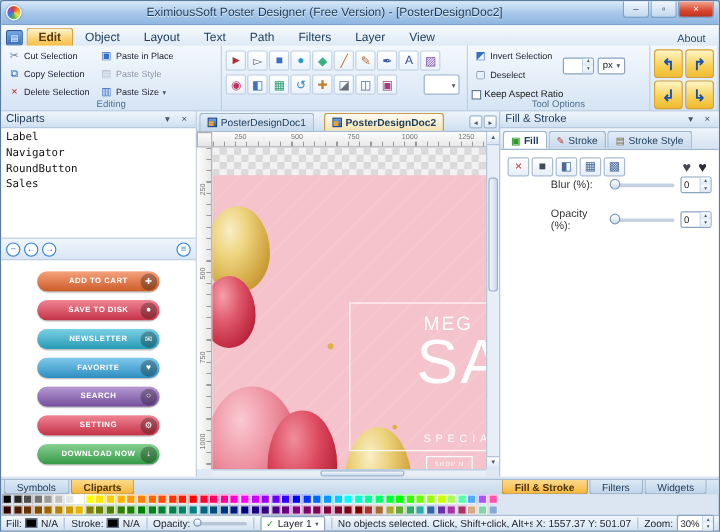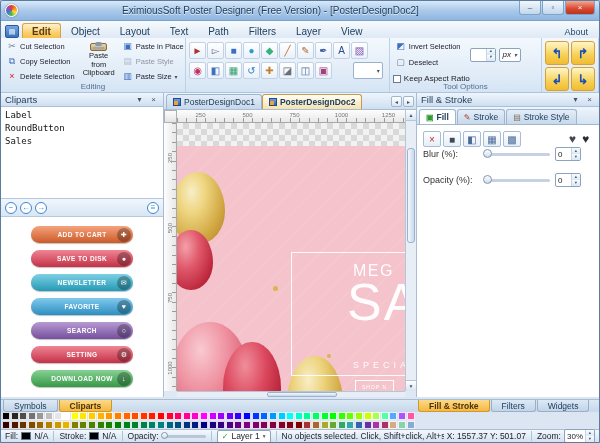--- a/index.html
+++ b/index.html
@@ -46,21 +46,21 @@
   .clipboard-ic { width:17px; height:21px; background:linear-gradient(#e8d6ae,#c9a86a); border:1px solid #8a6a38; border-radius:2px; position:relative; }
   .clipboard-ic::before { content:""; position:absolute; left:2px; top:3px; right:2px; bottom:2px; background:#fff; border:1px solid #9ab; }
   .clipboard-ic::after { content:""; position:absolute; left:4px; top:-2px; width:7px; height:4px; background:#8898a8; border-radius:2px; }
   .paste-big .t { font-size:7.5px; text-align:center; line-height:1.15; }
   .rgroup.g-tools { width:205px; }
   .tool-row { display:flex; gap:1px; margin:2px 0 3px; }
   .tool-ico { width:17px; height:17px; display:flex; align-items:center; justify-content:center; font-size:10px; background:linear-gradient(#ffffff,#e9f1fa); border:1px solid #c2d2e4; border-radius:2px; }
   .tool-combo { width:30px; height:17px; margin-left:3px; background:#fff; border:1px solid #9ab2cc; border-radius:2px; display:flex; align-items:center; justify-content:flex-end; padding:0 2px; font-size:6px; color:#456; }
   .rgroup.g-options { width:153px; display:flex; flex-wrap:wrap; align-content:flex-start; gap:2px; }
   .opt-left { display:flex; flex-direction:column; gap:3px; }
-  .opt-right { display:flex; align-items:center; gap:3px; margin-left:4px;font-style:italic; }
+  .opt-right { display:flex; align-items:center; gap:3px; margin-left:4px; }
   .spin { display:flex; border:1px solid #8aa4c0; background:#fff; height:14px; border-radius:2px; }
   .spin .val { min-width:15px; padding:0 2px; font-size:8px; display:flex; align-items:center; }
   .spin .arr { display:flex; flex-direction:column; width:9px; border-left:1px solid #c4d4e4; }
   .spin .arr span { flex:1; font-size:4.5px; line-height:1; display:flex; align-items:center; justify-content:center; color:#456; background:linear-gradient(#f8fbff,#dce8f4); }
   .combo { display:flex; align-items:center; gap:3px; border:1px solid #8aa4c0; background:#fff; height:14px; padding:0 3px; font-size:8px; border-radius:2px; }
   .combo .dd { font-size:6px; color:#456; }
   .chk-row { display:flex; align-items:center; gap:3px; width:100%; margin-top:3px; font-size:8px; }
   .chk { width:8px; height:8px; border:1px solid #667c94; background:#fff; }
   .rgroup.g-arrange { flex:1; display:grid; grid-template-columns:24px 24px; grid-template-rows:24px 24px; gap:2px; align-content:start; justify-content:center; padding-top:3px; }
   .arr-btn { display:flex; align-items:center; justify-content:center; font-size:13px; font-weight:bold; color:#1d4fb0;
@@ -149,21 +149,21 @@
   .fs-tab.active { background:#fff; font-weight:bold; }
   .fs-tab .tic { font-size:8px; }
   .fs-content { flex:1; background:#fff; border-top:1px solid #9fb6ce; padding:6px 6px 0; overflow:hidden; }
   .mode-row { display:flex; gap:2px; align-items:center; }
   .mode-btn { width:18px; height:16px; display:flex; align-items:center; justify-content:center; font-size:10px;
     background:linear-gradient(#ffffff,#e6eef8); border:1px solid #a8bcd4; border-radius:2px; }
   .shape-ics { margin-left:auto; display:flex; gap:6px; padding-right:4px; }
   .shape-ics span { font-size:12px; }
   .no-objects { font-weight:bold; font-size:10px; margin:16px 0 14px 2px; color:#111; }
   .slider-row { display:flex; align-items:center; gap:5px; margin-bottom:12px; }
-  .slider-row .lab { width:56px; font-size:9px; color:#333; }
+  .slider-row .lab { width:56px; font-size:9px; color:#333;margin-left:36px; }
   .track { position:relative; width:66px; height:3px; background:#c6d2e2; border-radius:2px; }
   .track .th { position:absolute; left:-1px; top:-4px; width:9px; height:9px; border-radius:50%; background:linear-gradient(#fff,#cfdceb); border:1px solid #7e98b4; }
 
   
   .bottom-row { position:absolute; top:398px; left:0; right:0; height:13px; background:linear-gradient(#dce8f4,#c6d8ea); border-top:1px solid #a8bcd4; display:flex; }
   .btab { height:12px; padding:0 10px; display:flex; align-items:center; font-size:8.5px; color:#22405e;
     background:linear-gradient(#dde9f5,#c2d4e8); border:1px solid #9ab0c8; border-top:none; border-radius:0 0 3px 3px; margin-right:1px; }
   .btab.active { background:linear-gradient(#fbda8c,#f6b83e); border-color:#cf9631; font-weight:bold; color:#4a3208; }
   .btabs-left { display:flex; padding-left:2px; }
   .btabs-right { display:flex; position:absolute; left:417px; top:0; }
@@ -226,24 +226,20 @@
           <div class="rcmd">
             <span class="ric" style="color: rgb(58, 110, 192);">⧉</span>
             <span>Copy Selection</span>
           </div>
 
           <div class="rcmd">
             <span class="ric" style="color: rgb(204, 32, 32);">×</span>
             <span>Delete Selection</span>
           </div>
         </div>
-      <div class="paste-big">
-        <div class="clipboard-ic"></div>
-        <div class="t"><span>Paste from</span><br><span>Clipboard</span></div>
-      </div>
       <div class="rcol">
 
           <div class="rcmd">
             <span class="ric" style="color: rgb(58, 110, 192);">▣</span>
             <span>Paste in Place</span>
             <span class="dd"></span>
           </div>
 
           <div class="rcmd disabled">
             <span class="ric" style="color: rgb(106, 126, 150);">▤</span>
@@ -330,20 +326,21 @@
 
   <div class="left-panel">
     <div class="panel-header">
       <span class="ph-title">Cliparts</span>
       <span class="ph-ic">▾</span>
       <span class="ph-ic">×</span>
     </div>
     <div class="clip-list">
 
         <div class="li">Label</div>
+        <div class="li">Navigator</div>
         <div class="li">RoundButton</div>
         <div class="li">Sales</div>
       </div>
     <div class="nav-row">
       <span style="display:flex;gap:3px;">
 
       <span class="nav-circle">−</span>
           <span class="nav-circle">←</span>
           <span class="nav-circle">→</span>
         </span>
@@ -383,21 +380,21 @@
 
         <div class="clip-btn" style="background-color: rgb(62, 180, 82);">
           <span>DOWNLOAD NOW</span>
           <span class="badge">↓</span>
         </div>
       </div>
   </div>
 
   <div class="doc-area">
     <div class="doc-tabs">
-      <span style="display:flex;gap:0;align-items:flex-start;">
+      <span style="display:flex;gap:8px;align-items:flex-start;">
 
           <div class="doc-tab">
             <span class="doc-ic"></span>
             <span>PosterDesignDoc1</span>
           </div>
 
           <div class="doc-tab active">
             <span class="doc-ic"></span>
             <span>PosterDesignDoc2</span>
           </div>

